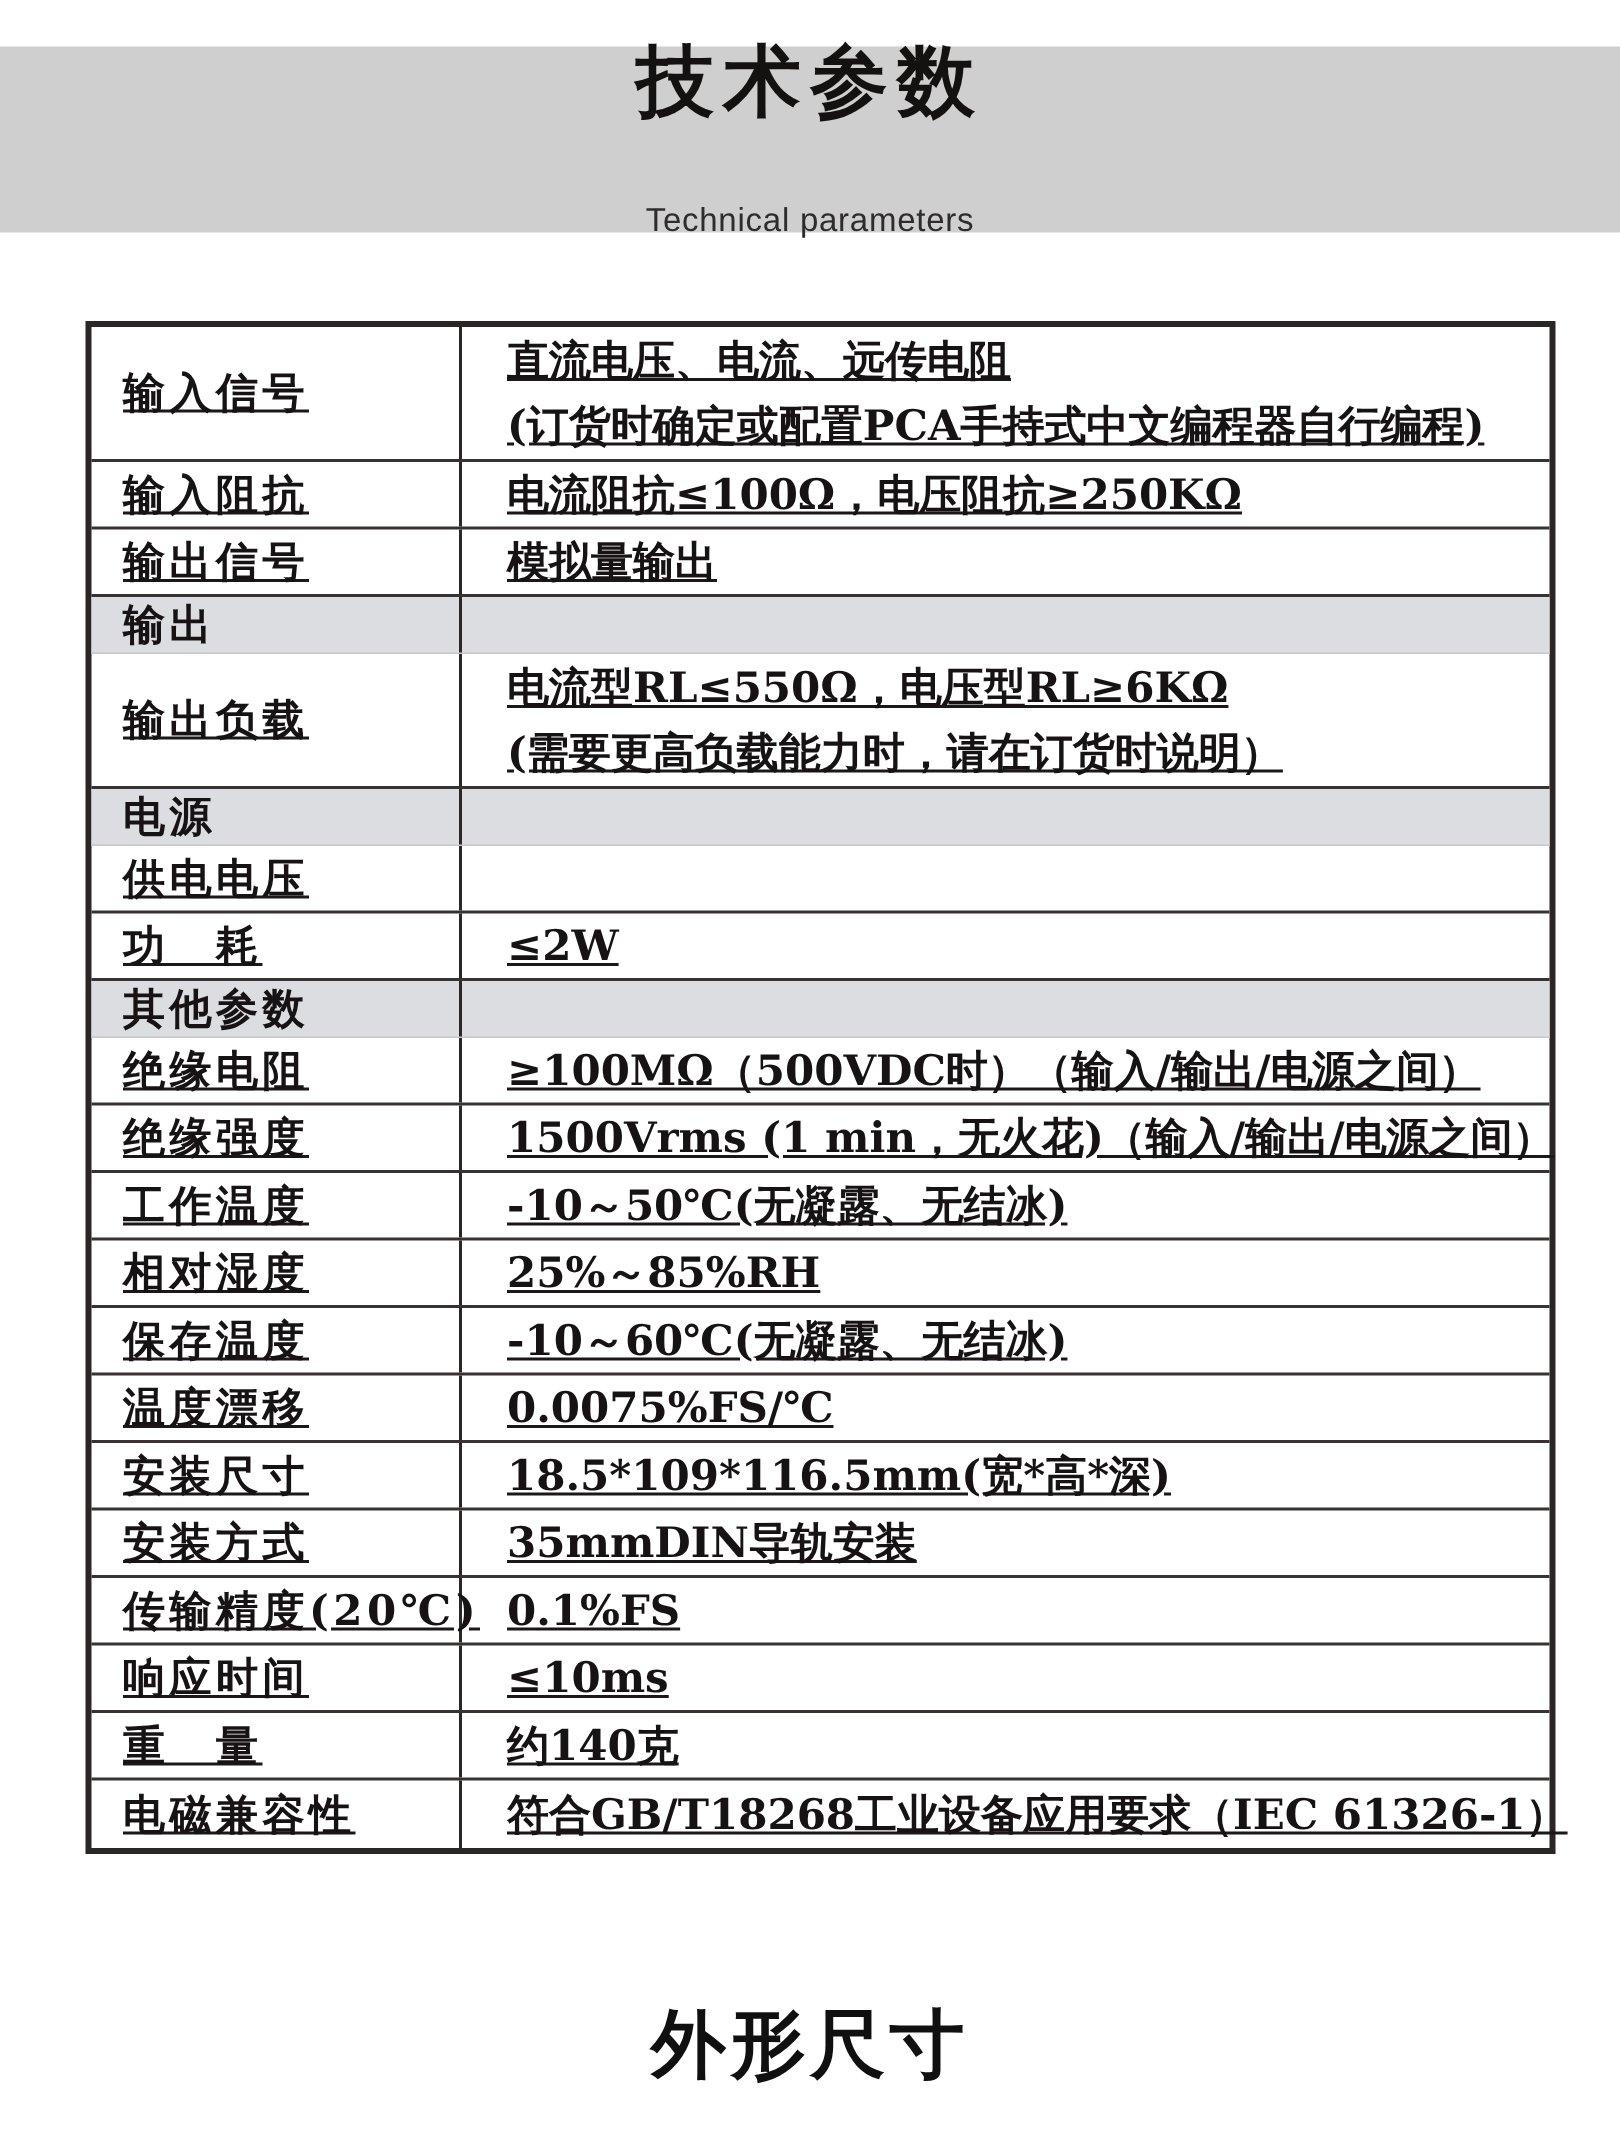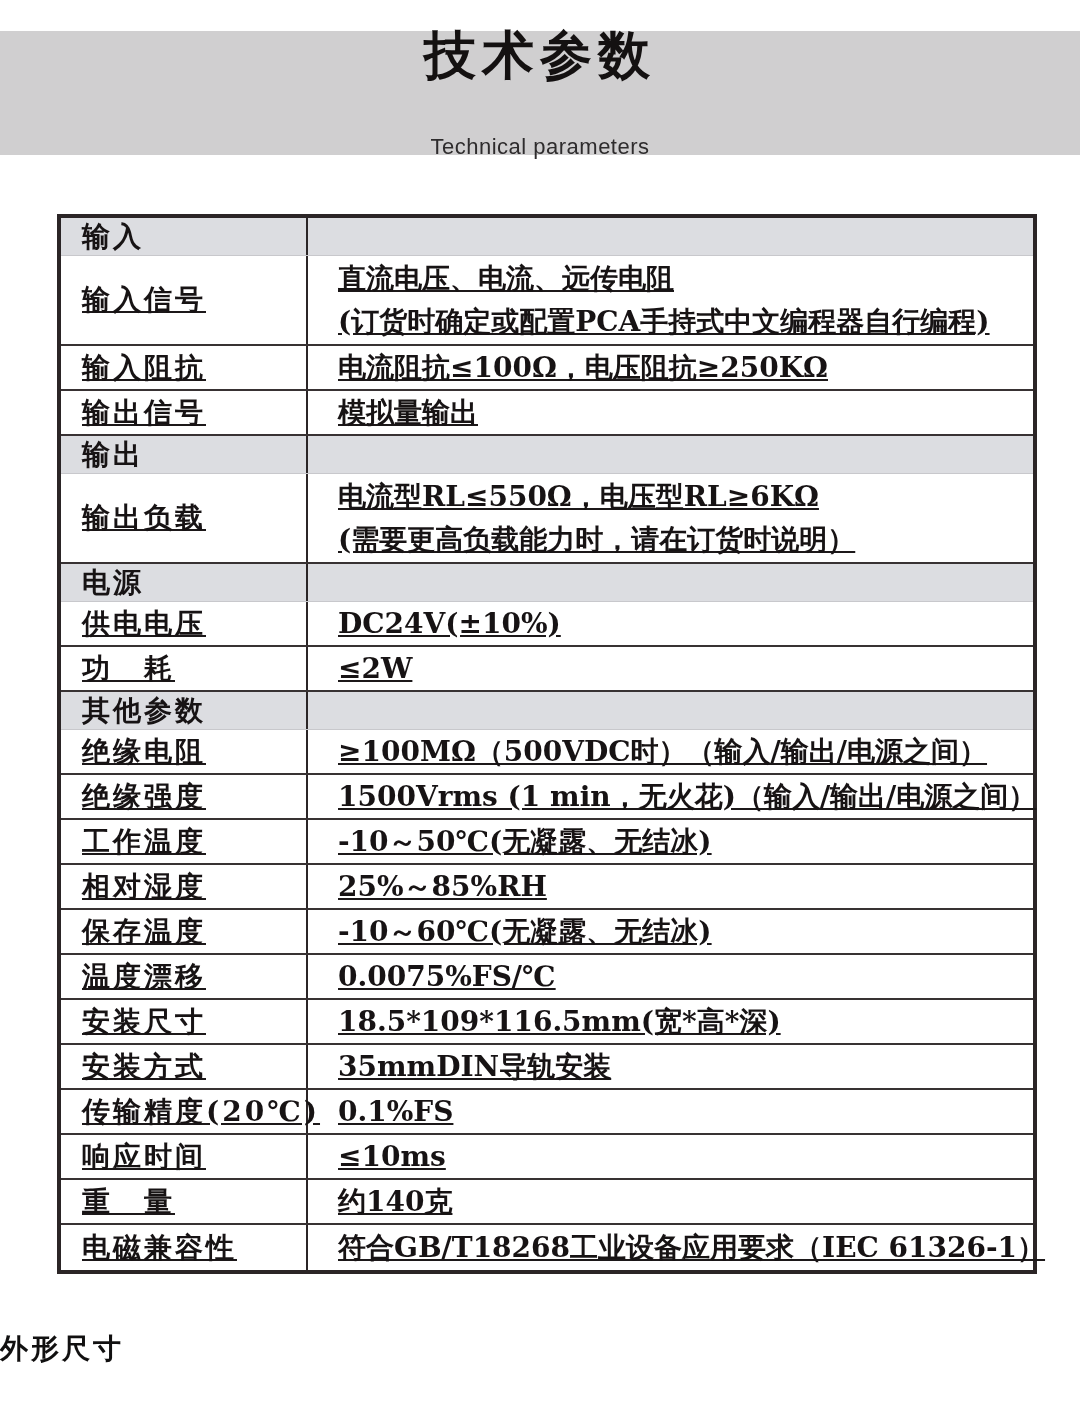--- a/index.html
+++ b/index.html
@@ -56,41 +56,37 @@
   .row.section .cell-label{border-right:2px solid var(--border,#2b2526);}
   .cell-value{
     flex:1;box-sizing:border-box;padding-left:30px;
     display:flex;flex-direction:column;justify-content:center;
     font-weight:bold;font-size:28px;color:#171314;
   }
   .cell-value .line{line-height:43px;white-space:nowrap;}
   
   .footer-title{
     position:absolute;left:0;top:1330px;width:1080px;height:46px;
-    text-align:left;
-    font-size:28px;font-weight:bold;letter-spacing:3px;color:#111010;
+    text-align:center;
+    font-size:50px;font-weight:bold;letter-spacing:3px;color:#111010;
     font-family:"Liberation Sans","DejaVu Sans",sans-serif;
   }
 </style>
 </head>
 <body>
 
 <div id="page" style="--band: #d0cfd0; --sectionBg: #dcdde1; --border: #2b2526;">
 
   <div class="top-band">
     <div class="main-title">技术参数</div>
     <div class="sub-title">Technical parameters</div>
   </div>
 
   <div class="tech-table">
     <div id="rows">
-        <div class="row section">
-          <div class="cell-label">输入</div>
-          <div class="cell-value"></div>
-        </div>
         <div class="row item two">
           <div class="cell-label">输入信号</div>
           <div class="cell-value">
             <div class="line">直流电压、电流、远传电阻</div>
             <div class="line">(订货时确定或配置PCA手持式中文编程器自行编程)</div>
           </div>
         </div>
         <div class="row item">
           <div class="cell-label">输入阻抗</div>
           <div class="cell-value">
@@ -113,23 +109,20 @@
             <div class="line">电流型RL≤550Ω，电压型RL≥6KΩ</div>
             <div class="line">(需要更高负载能力时，请在订货时说明）</div>
           </div>
         </div>
         <div class="row section">
           <div class="cell-label">电源</div>
           <div class="cell-value"></div>
         </div>
         <div class="row item">
           <div class="cell-label">供电电压</div>
-          <div class="cell-value">
-            <div class="line">DC24V(±10%)</div>
-          </div>
         </div>
         <div class="row item">
           <div class="cell-label">功　耗</div>
           <div class="cell-value">
             <div class="line">≤2W</div>
           </div>
         </div>
         <div class="row section">
           <div class="cell-label">其他参数</div>
           <div class="cell-value"></div>

